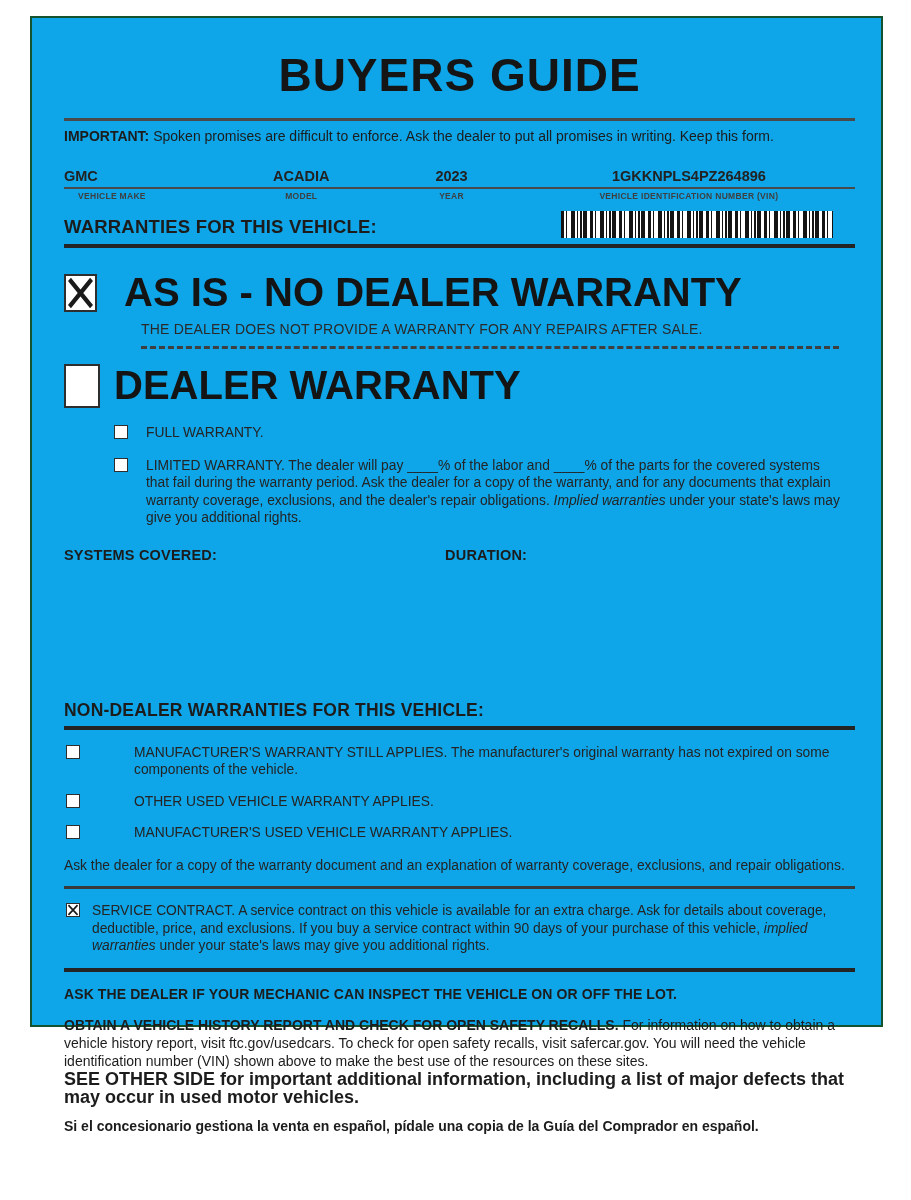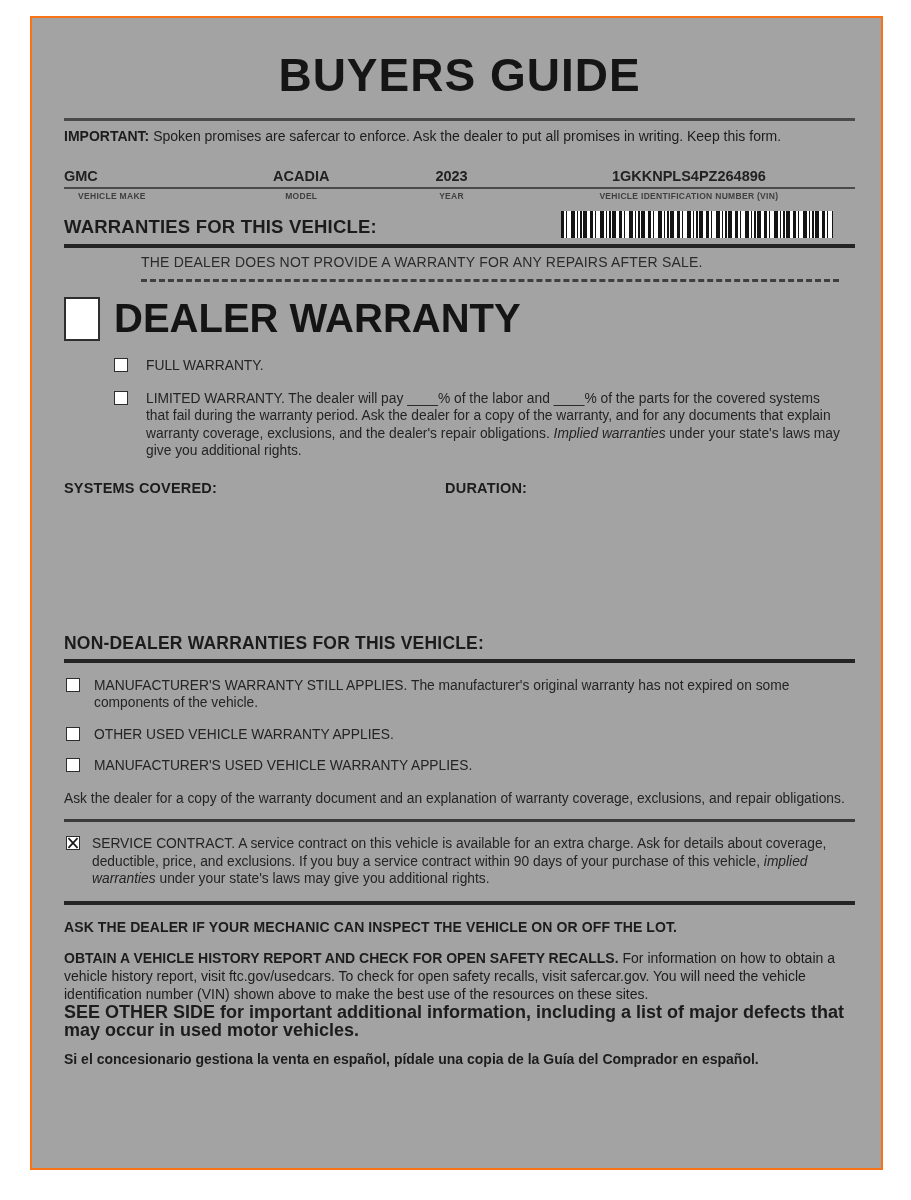--- a/index.html
+++ b/index.html
@@ -1,18 +1,18 @@
 <!DOCTYPE html>
 <html><head>
 <meta charset="utf-8">
 <style>
   * { margin:0; padding:0; box-sizing:border-box; }
   html,body { width:911px; height:1200px; background:#ffffff; font-family:"Liberation Sans", sans-serif; color:#1c1c1c; }
   .page { position:relative; width:911px; height:1200px; background:#fff; overflow:hidden; }
-  .sheet { position:absolute; left:30px; top:16px; width:853px; height:1154px; border:2px solid #f97316; background:#a3a3a3; }
+  .sheet { position:absolute; left:30px; top:16px; width:853px; height:1011px; border:2px solid #14532d; background:#0ea5e9; }
   .content { position:relative; padding:0 26px 0 32px; }
 
   .doc-title { text-align:center; font-size:46px; font-weight:bold; letter-spacing:1px; margin-top:30px; color:#151515; }
 
   .rule   { height:3px; background:#4a4a4a; border:0; }
   .rule-heavy { height:4px; background:#242424; border:0; }
   .rule-med { height:3px; background:#3a3a3a; border:0; }
 
   .title-rule { margin-top:16px; }
 
@@ -74,21 +74,21 @@
 
   .systems-row { display:flex; margin-top:20px; }
   .systems-label { font-size:14.5px; font-weight:bold; letter-spacing:.2px; }
   .duration-label { font-size:14.5px; font-weight:bold; letter-spacing:.2px; margin-left:228px; }
 
   .big-spacer { height:137px; }
 
   
   .nd-head { font-size:17.5px; font-weight:bold; letter-spacing:.2px; }
   .nd-rule { margin-top:5px; }
-  .nd-item { display:flex; margin-top:14px; margin-left:2px; }
+  .nd-item { display:flex; margin-top:14px; margin-left:2px;gap:40px; }
   .nd-item .item-text { margin-left:14px; font-size:13.8px; line-height:17.5px; color:#242424; max-width:740px; }
   .nd-note { margin-top:15px; font-size:13.8px; line-height:17.5px; color:#242424; }
   .nd-bottom-rule { margin-top:12px; }
 
   
   .sc-item { display:flex; margin-top:13px; margin-left:2px; margin-bottom:0; }
   .sc-item .checkbox { width:14px; height:14px; border-width:1.5px; margin-top:1px; }
   .sc-item .item-text { margin-left:12px; font-size:13.8px; line-height:17.5px; color:#242424; max-width:760px; }
   .sc-rule { margin-top:13px; }
 
@@ -103,21 +103,21 @@
 <body>
 
 <div class="page">
   <div class="sheet">
     <div class="content">
 
       <div class="doc-title">BUYERS GUIDE</div>
       <div class="rule title-rule"></div>
 
       <div class="important-line">
-        <b>IMPORTANT:</b><span> Spoken promises are safercar to enforce.  Ask the dealer to put all promises in writing.  Keep this form.</span>
+        <b>IMPORTANT:</b><span> Spoken promises are difficult to enforce.  Ask the dealer to put all promises in writing.  Keep this form.</span>
       </div>
 
       <div class="vehicle-row">
         <div class="cell c1">GMC</div>
         <div class="cell c2">ACADIA</div>
         <div class="cell c3">2023</div>
         <div class="cell c4">1GKKNPLS4PZ264896</div>
       </div>
       <div class="vehicle-underline"></div>
       <div class="vehicle-labels">
@@ -126,20 +126,30 @@
         <div class="cell c3">YEAR</div>
         <div class="cell c4">VEHICLE IDENTIFICATION NUMBER (VIN)</div>
       </div>
 
       <div class="warr-head-row">
         <div class="warr-head">WARRANTIES FOR THIS VEHICLE:</div>
         <div class="barcode"></div>
       </div>
       <div class="rule-heavy warr-rule"></div>
 
+      <div class="asis-row">
+        <div class="checkbox box-big checked">
+          <span class="xmark">
+            <svg viewBox="0 0 10 10" preserveAspectRatio="none">
+                <path d="M1.2 1 L8.8 9 M8.8 1 L1.2 9" stroke-width="1.4"></path>
+              </svg>
+          </span>
+        </div>
+        <div class="asis-title">AS IS - NO DEALER WARRANTY</div>
+      </div>
       <div class="asis-sub">THE DEALER DOES NOT PROVIDE A WARRANTY FOR ANY REPAIRS AFTER SALE.</div>
       <div class="dashed-rule"></div>
 
       <div class="dealer-row">
         <div class="checkbox box-big2">
           
         </div>
         <div class="dealer-title">DEALER WARRANTY</div>
       </div>
 

